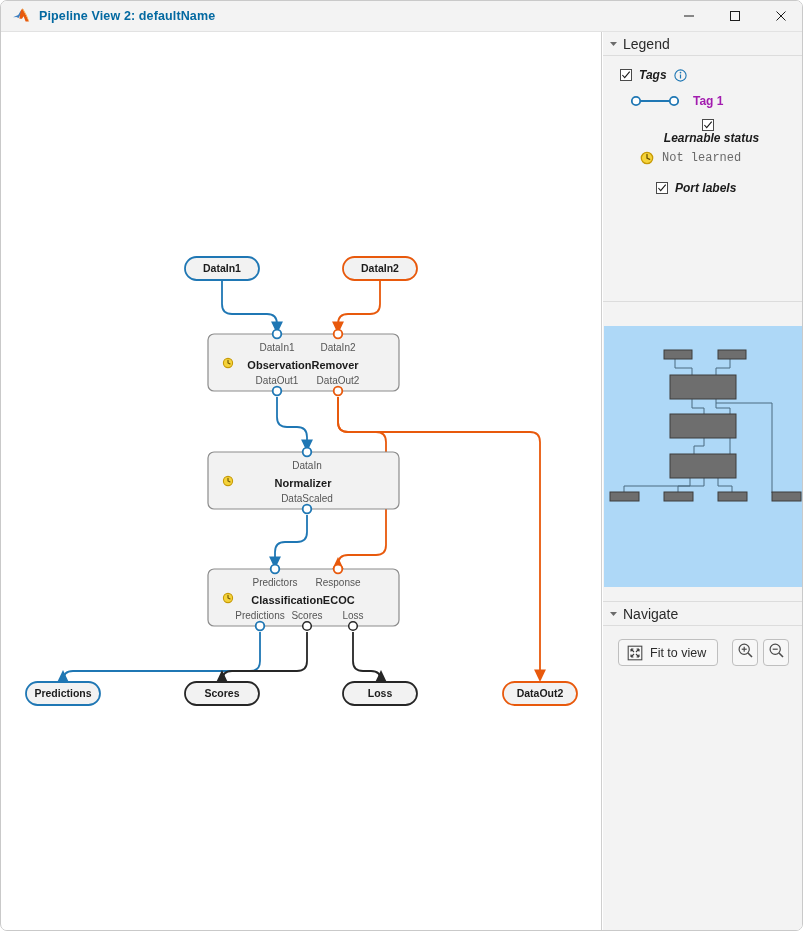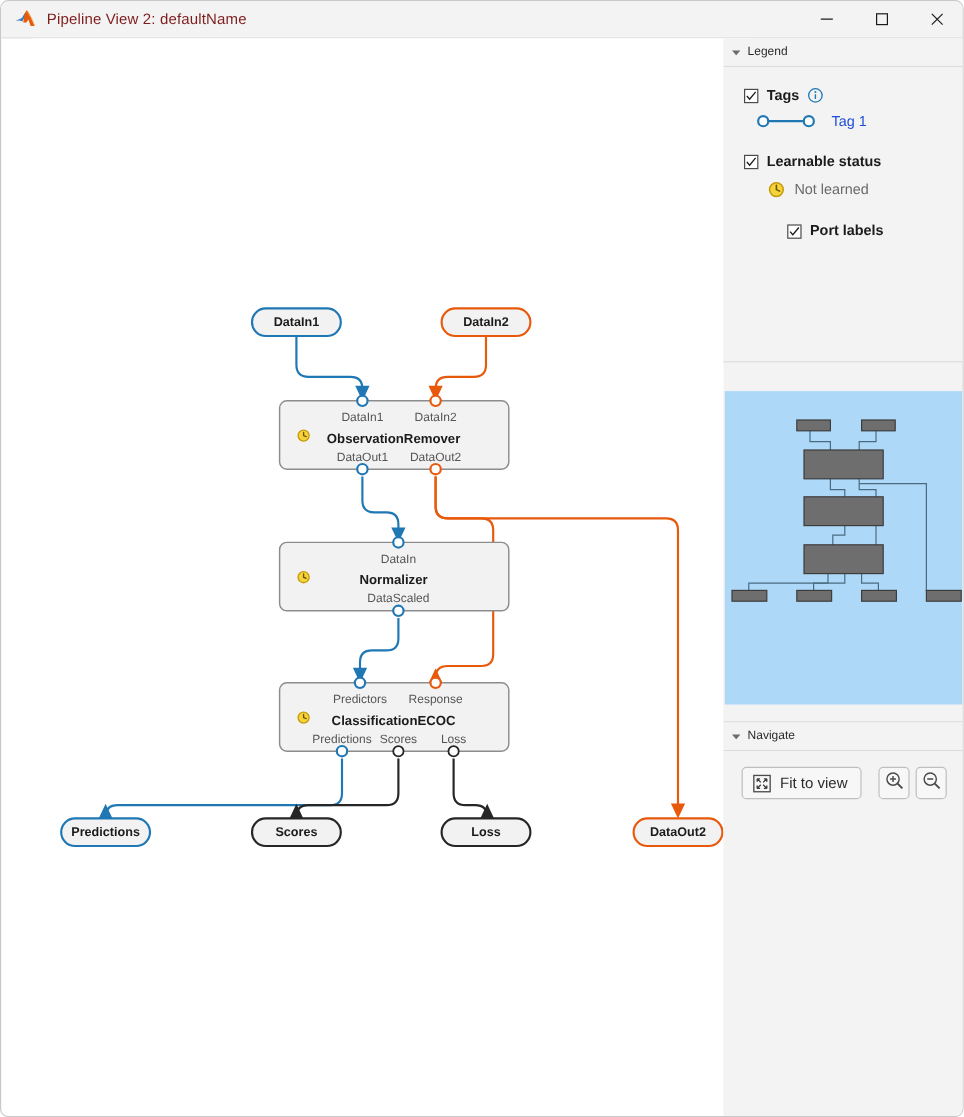--- a/index.html
+++ b/index.html
@@ -21,73 +21,73 @@
   
   .titlebar{
     position:absolute;left:0;top:0;width:803px;height:31px;
     background:#f3f3f3;
     border-bottom:1px solid #e2e2e2;
     box-sizing:border-box;
     display:flex;align-items:center;
   }
   .tb-icon{width:18px;height:16px;margin-left:11px;margin-right:9px;flex:0 0 auto;}
   .tb-title{
-    font-size:12.5px;color:#7f1d1d;letter-spacing:.01em;
+    font-size:12.5px;color:#0369a1;letter-spacing:.01em;
     white-space:nowrap;
+    font-weight:bold;
   }
   .tb-spacer{flex:1 1 auto;}
   .tb-btn{
     width:46px;height:30px;display:flex;align-items:center;justify-content:center;
     flex:0 0 auto;
   }
   .tb-btn svg{display:block;}
   
   .canvas{
     position:absolute;left:1px;top:31px;width:600px;height:898px;
     background:#ffffff;
     border-right:1px solid #cfcfcf;
     box-sizing:border-box;
     overflow:hidden;
-    margin-left:25px;
   }
   .canvas svg{position:absolute;left:0;top:0;}
   
   .side{
     position:absolute;left:602px;top:31px;width:200px;height:898px;
     background:#f3f3f3;
     box-sizing:border-box;
   }
   .panel-header{
     height:24px;display:flex;align-items:center;
     background:#f3f3f3;
     border-bottom:1px solid #dcdcdc;
     box-sizing:border-box;
   }
   .panel-caret{
     width:20px;height:24px;display:flex;align-items:center;justify-content:center;
     flex:0 0 auto;
   }
-  .panel-title{font-size:10px;color:#2b2b2b;}
+  .panel-title{font-size:14px;color:#2b2b2b;}
   .panel-body{background:#f3f3f3;}
   
   #legend-panel{position:absolute;left:0;top:0;width:200px;height:270px;}
   #legend-body{position:absolute;left:0;top:24px;width:200px;height:246px;
     border-bottom:1px solid #dcdcdc;box-sizing:border-box;}
-  .chk-row{display:flex;align-items:flex-end;height:22px;margin-left:17px;}
+  .chk-row{display:flex;align-items:center;height:22px;margin-left:17px;font-style:italic;}
   .chk{
     width:12px;height:12px;border:1px solid #4a4a4a;background:#fff;
     box-sizing:border-box;flex:0 0 auto;margin-right:7px;
     position:relative;
   }
   .chk svg{position:absolute;left:0px;top:0px;}
   .chk-label{font-size:12px;font-weight:bold;color:#1b1b1b;}
   .info-ic{margin-left:7px;display:flex;align-items:center;}
   .tag-row{display:flex;align-items:center;height:29px;margin-left:27px;}
   .tag-swatch{width:50px;height:14px;flex:0 0 auto;margin-right:13px;}
-  .tag-label{font-size:12px;color:#1d4ed8;}
+  .tag-label{font-size:12px;color:#a21caf;font-weight:bold;}
   .status-row{display:flex;align-items:center;height:24px;margin-left:37px;}
   .status-ic{margin-right:8px;display:flex;align-items:center;}
   .status-label{font-size:12px;color:#6a6a6a;}
   
   #overview-panel{position:absolute;left:0;top:270px;width:200px;height:300px;}
   #overview-body{position:absolute;left:0;top:24px;width:200px;height:276px;
     border-bottom:1px solid #dcdcdc;box-sizing:border-box;}
   .ov-thumb{position:absolute;left:1px;top:0px;width:198px;height:261px;background:#aed8f7;}
   
   #navigate-panel{position:absolute;left:0;top:570px;width:204px;height:328px;}
@@ -299,30 +299,30 @@
               <line x1="6" y1="7" x2="44" y2="7" stroke="#1f77b4" stroke-width="1.8"></line>
               <circle cx="6" cy="7" r="4.2" fill="#ffffff" stroke="#1f77b4" stroke-width="1.8"></circle>
               <circle cx="44" cy="7" r="4.2" fill="#ffffff" stroke="#1f77b4" stroke-width="1.8"></circle>
             </svg>
           </span>
           <span class="tag-label">Tag 1</span>
         </div>
 
 
 
-        <div class="chk-row" style="margin-top:4px;">
+        <div class="chk-row" style="margin-top:4px;flex-direction:column;">
           <span class="chk">
             <svg width="10" height="10" viewBox="0 0 10 10">
                 <path d="M1.4,5.0 L3.7,7.6 L8.7,1.6" fill="none" stroke="#1b1b1b" stroke-width="1.1"></path>
               </svg>
           </span>
           <span class="chk-label">Learnable status</span>
         </div>
 
-        <div class="status-row" style="margin-top:5px;">
+        <div class="status-row" style="margin-top:5px;font-family:Liberation Mono, monospace;">
           <span class="status-ic">
             <svg width="14" height="14" viewBox="0 0 14 14">
               <circle cx="7" cy="7" r="5.7" fill="#f5d33a" stroke="#c79a06" stroke-width="1.3"></circle>
               <path d="M7,3.4 L7,7 L9.7,8.3" fill="none" stroke="#6b5300" stroke-width="1.3" stroke-linecap="round"></path>
             </svg>
           </span>
           <span class="status-label">Not learned</span>
         </div>
 
         <div class="chk-row" style="margin-top:7px;padding-left:36px;">

